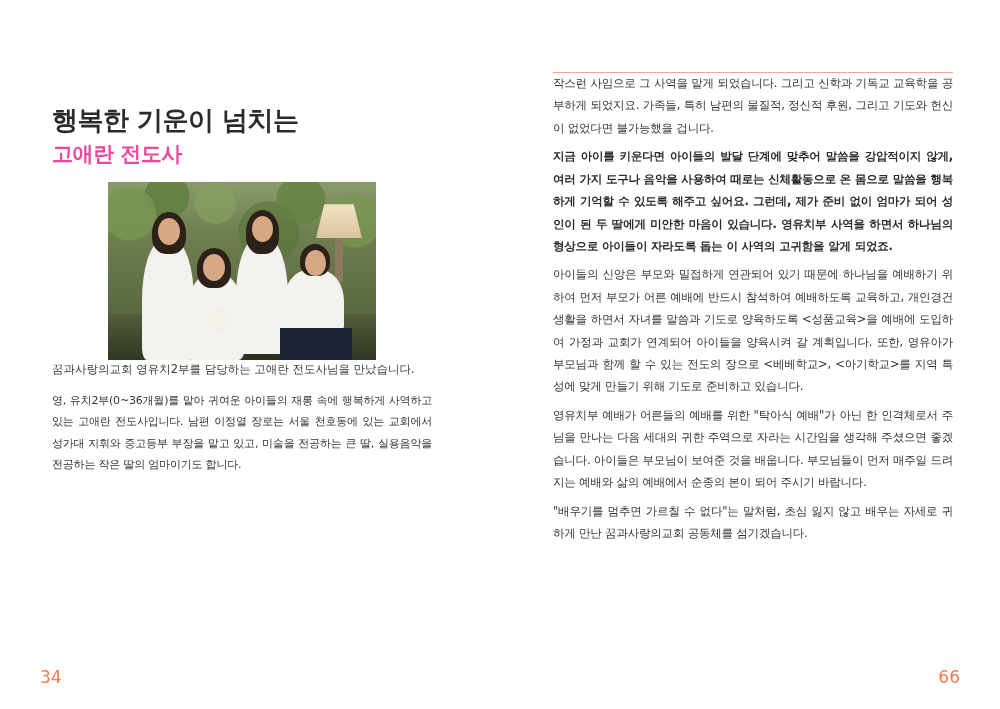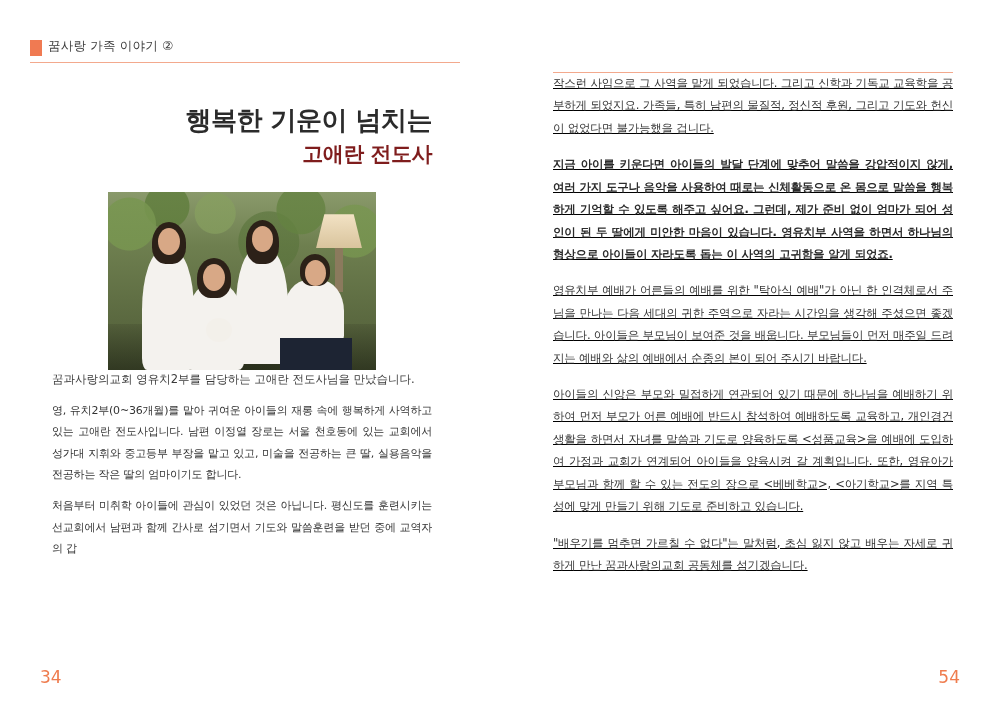--- a/index.html
+++ b/index.html
@@ -56,47 +56,46 @@
     position: absolute;
     left: 52px;
     top: 104px;
     width: 380px;
   }
   .col-right {
     position: absolute;
     left: 553px;
     top: 72px;
     width: 400px;
-    text-decoration: underline;
   }
   .right-rule {
     position: absolute;
     left: 553px;
     top: 72px;
     width: 400px;
     height: 1px;
     background: #f3a98d;
   }
 
   
   .title-block {
-    text-align: right;
-    margin-bottom: 24px;
+    text-align: left;
+    margin-bottom: 14px;
   }
   .title-line1 {
     font-size: 26px;
     font-weight: bold;
     color: #2b2b2b;
     line-height: 1.3;
     letter-spacing: -0.5px;
   }
   .title-line2 {
     font-size: 21px;
     font-weight: bold;
-    color: #7f1d1d;
+    color: #ec4899;
     line-height: 1.35;
     letter-spacing: -0.5px;
     margin-top: 2px;
   }
 
   
   .photo-wrap {
     width: 268px;
     margin: 10px auto 0 auto;
     height: 178px;
@@ -174,21 +173,21 @@
   }
   .qa-a {
     margin-top: 10px;
     font-size: 11px;
     color: #333333;
     line-height: 1.95;
     letter-spacing: -0.2px;
     text-align: justify;
   }
   .para {
-    margin-top: 14px;
+    margin-top: 6px;
     font-size: 11.5px;
     color: #333333;
     line-height: 1.95;
     letter-spacing: -0.2px;
     text-align: justify;
   }
   .para.first { margin-top: 0; }
   .para.bold {
     font-weight: bold;
     color: #2b2b2b;
@@ -202,25 +201,20 @@
     color: #ef7c4e;
   }
   .pageno.left { left: 40px; }
   .pageno.right { right: 40px; }
 </style>
 </head>
 <body>
 
 <div class="page">
 
-  <div class="header">
-    <div class="header-bar"></div>
-    <div class="header-title">꿈사랑 가족 이야기 ②</div>
-    <div class="header-rule"></div>
-  </div>
 
   <div class="right-rule"></div>
 
   <div class="col-left">
 
     <div class="title-block">
       <div class="title-line1">행복한 기운이 넘치는</div>
       <div class="title-line2">고애란 전도사</div>
     </div>
 
@@ -248,29 +242,28 @@
         <div class="pants" style="position:absolute; left:172px; top:146px; width:72px; height:32px;"></div>
         <div class="hair" style="position:absolute; left:192px; top:62px; width:30px; height:32px;"></div>
         <div class="head" style="position:absolute; left:197px; top:68px; width:21px; height:26px;"></div>
       </div>
     </div>
 
     <div class="caption">꿈과사랑의교회 영유치2부를 담당하는 고애란 전도사님을 만났습니다.</div>
 
     <div class="qa-a">영, 유치2부(0~36개월)를 맡아 귀여운 아이들의 재롱 속에 행복하게 사역하고 있는 고애란 전도사입니다. 남편 이정열 장로는 서울 천호동에 있는 교회에서 성가대 지휘와 중고등부 부장을 맡고 있고, 미술을 전공하는 큰 딸, 실용음악을 전공하는 작은 딸의 엄마이기도 합니다.</div>
 
-    <div class="qa-a">처음부터 미취학 아이들에 관심이 있었던 것은 아닙니다. 평신도를 훈련시키는 선교회에서 남편과 함께 간사로 섬기면서 기도와 말씀훈련을 받던 중에 교역자의 갑</div>
   </div>
 
   <div class="col-right">
     <div class="para first">작스런 사임으로 그 사역을 맡게 되었습니다. 그리고 신학과 기독교 교육학을 공부하게 되었지요. 가족들, 특히 남편의 물질적, 정신적 후원,  그리고 기도와 헌신이 없었다면 불가능했을 겁니다.</div>
 
     <div class="para bold">지금 아이를 키운다면 아이들의 발달 단계에 맞추어 말씀을 강압적이지 않게, 여러 가지 도구나 음악을 사용하여 때로는 신체활동으로 온 몸으로 말씀을 행복하게 기억할 수 있도록 해주고 싶어요. 그런데, 제가 준비 없이 엄마가 되어 성인이 된 두 딸에게 미안한 마음이 있습니다. 영유치부 사역을 하면서 하나님의 형상으로 아이들이 자라도록 돕는 이 사역의 고귀함을 알게 되었죠.</div>
 
+    <div class="para">아이들의 신앙은 부모와 밀접하게 연관되어 있기 때문에 하나님을 예배하기 위하여 먼저 부모가 어른 예배에 반드시 참석하여 예배하도록 교육하고, 개인경건 생활을 하면서 자녀를 말씀과 기도로 양육하도록 &lt;성품교육&gt;을 예배에 도입하여 가정과 교회가 연계되어 아이들을 양육시켜 갈 계획입니다. 또한, 영유아가 부모님과 함께 할 수 있는 전도의 장으로 &lt;베베학교&gt;, &lt;아기학교&gt;를 지역 특성에 맞게 만들기 위해 기도로 준비하고 있습니다.</div>
     <div class="para">영유치부 예배가 어른들의 예배를 위한 "탁아식 예배"가 아닌 한 인격체로서 주님을 만나는 다음 세대의 귀한 주역으로 자라는 시간임을 생각해 주셨으면 좋겠습니다. 아이들은 부모님이 보여준 것을 배웁니다. 부모님들이 먼저 매주일 드려지는 예배와 삶의 예배에서 순종의 본이 되어 주시기 바랍니다.</div>
-    <div class="para">아이들의 신앙은 부모와 밀접하게 연관되어 있기 때문에 하나님을 예배하기 위하여 먼저 부모가 어른 예배에 반드시 참석하여 예배하도록 교육하고, 개인경건 생활을 하면서 자녀를 말씀과 기도로 양육하도록 &lt;성품교육&gt;을 예배에 도입하여 가정과 교회가 연계되어 아이들을 양육시켜 갈 계획입니다. 또한, 영유아가 부모님과 함께 할 수 있는 전도의 장으로 &lt;베베학교&gt;, &lt;아기학교&gt;를 지역 특성에 맞게 만들기 위해 기도로 준비하고 있습니다.</div>
     <div class="para">"배우기를 멈추면 가르칠 수 없다"는 말처럼, 초심 잃지 않고 배우는 자세로 귀하게 만난 꿈과사랑의교회 공동체를 섬기겠습니다.</div>
   </div>
 
   <div class="pageno left">34</div>
-  <div class="pageno right">54</div>
+  <div class="pageno right">66</div>
 
 </div>
 
 </body></html>

